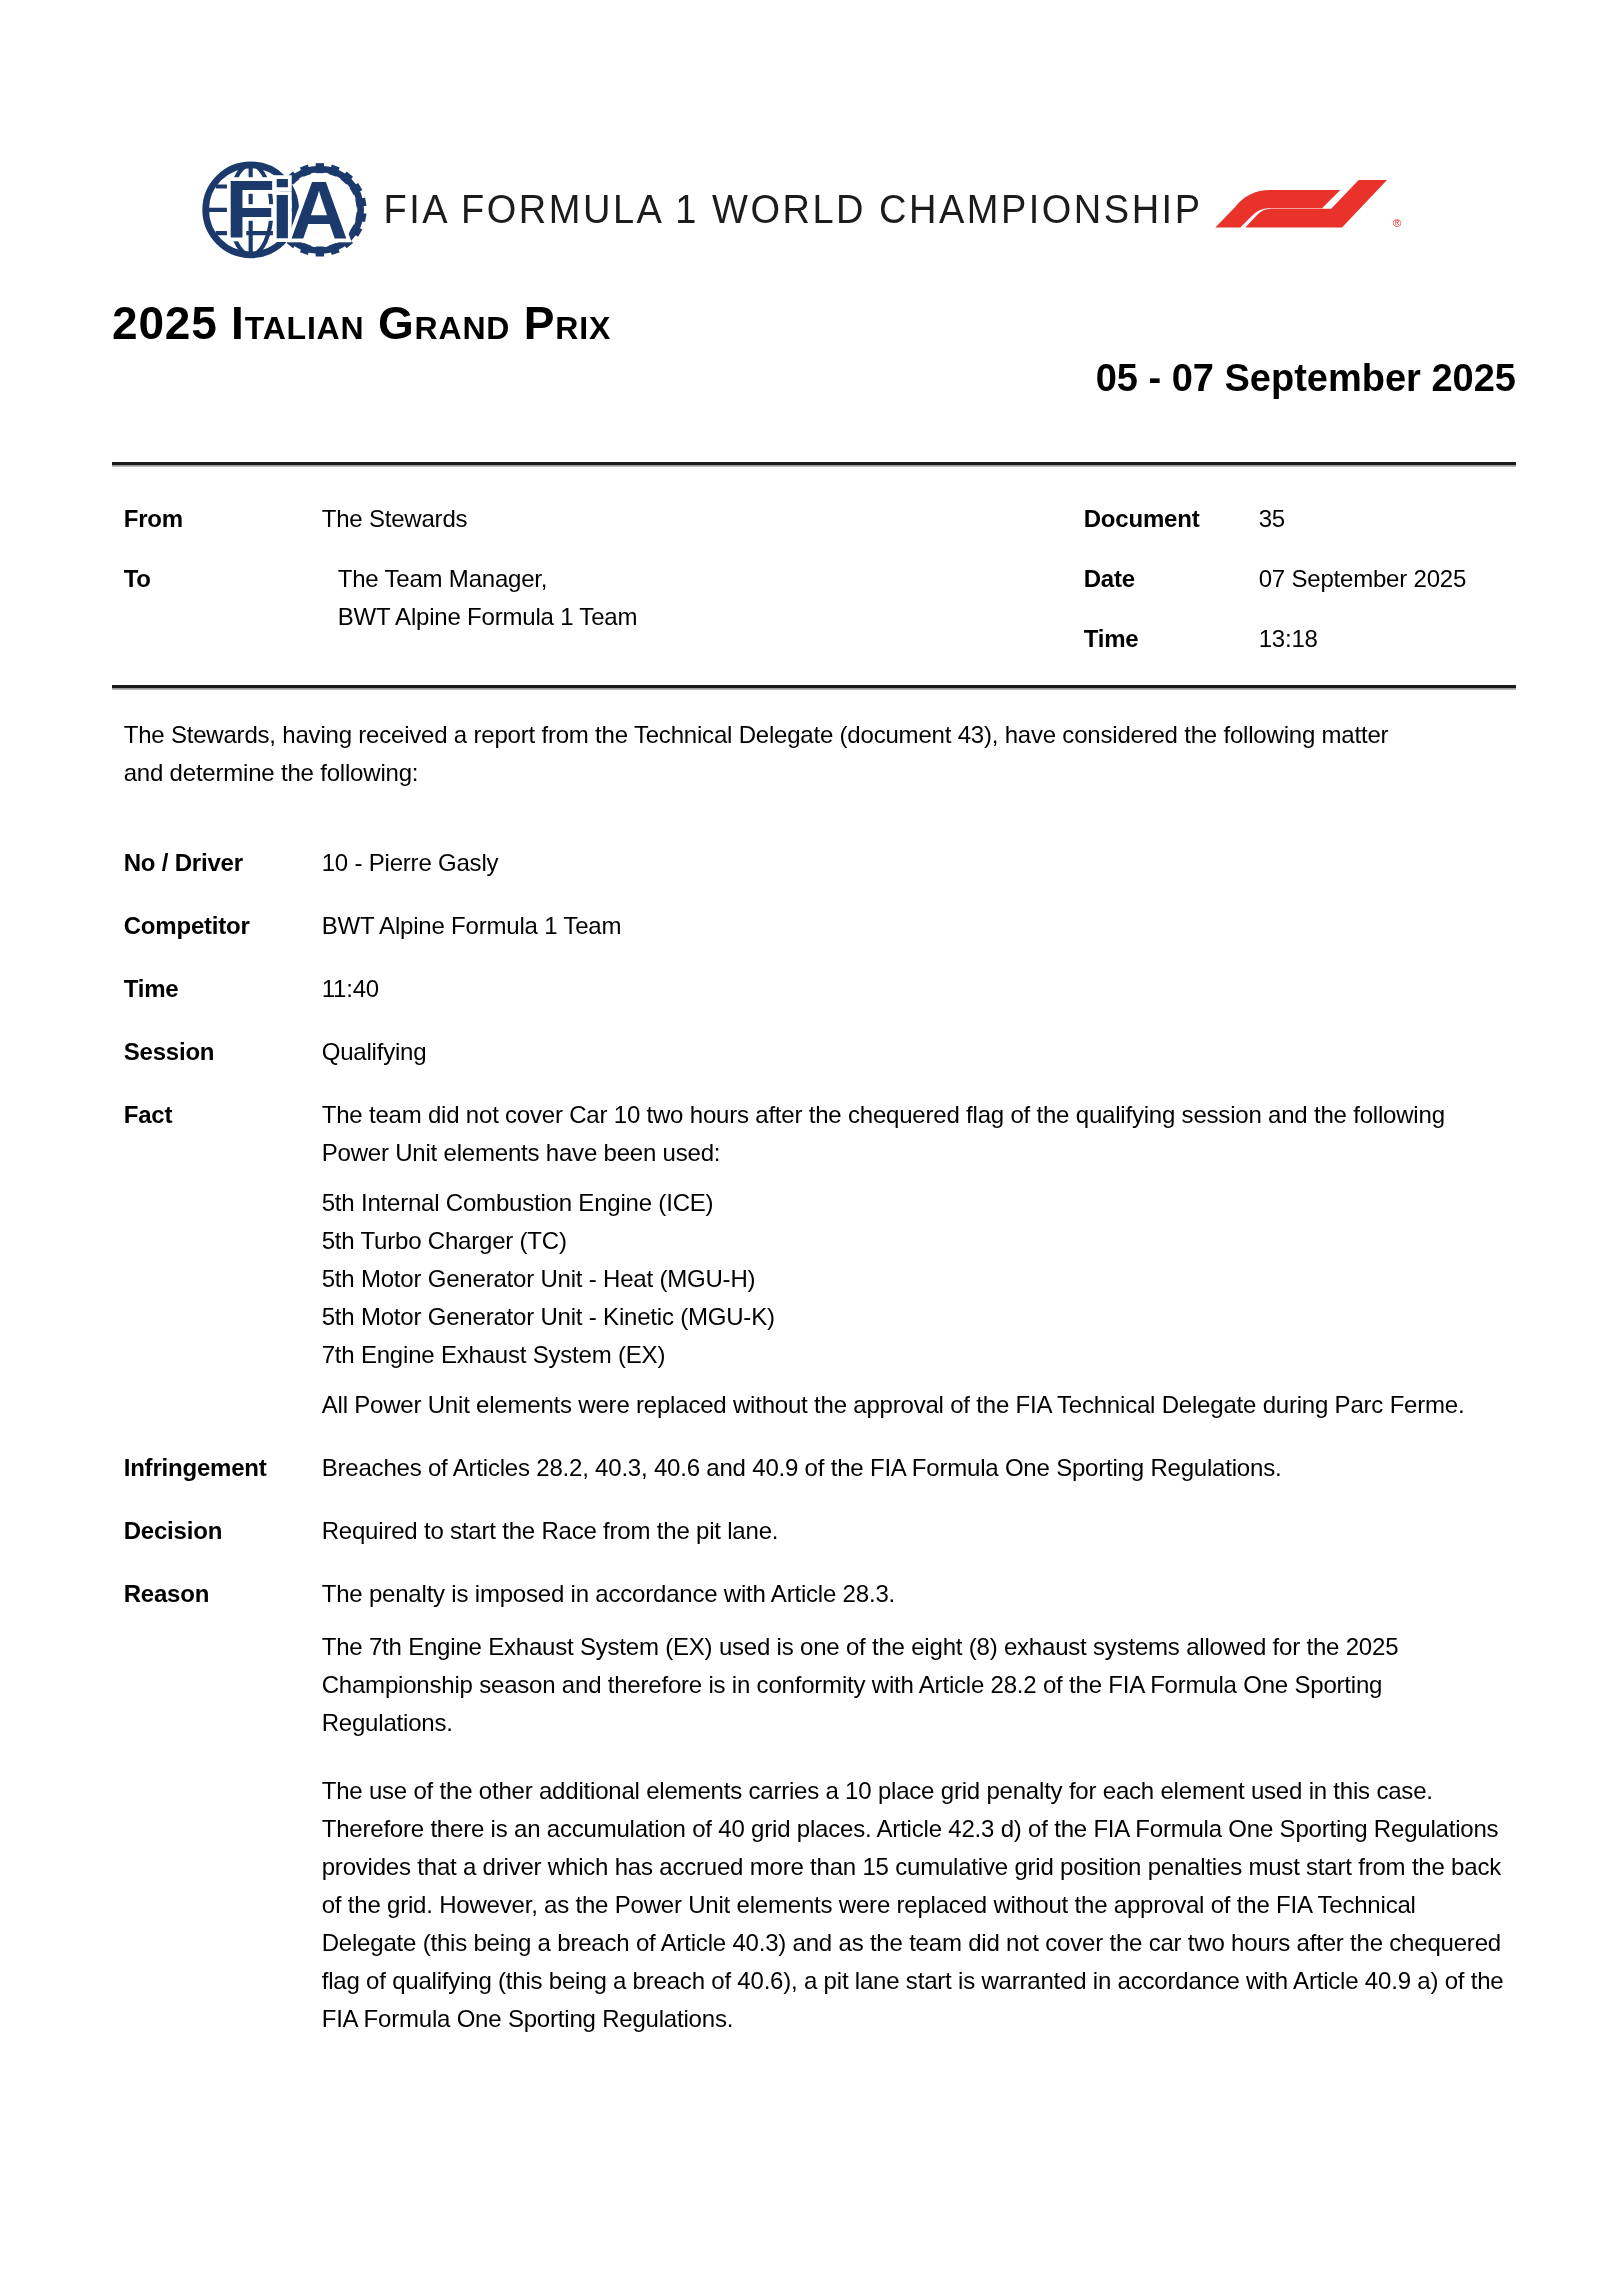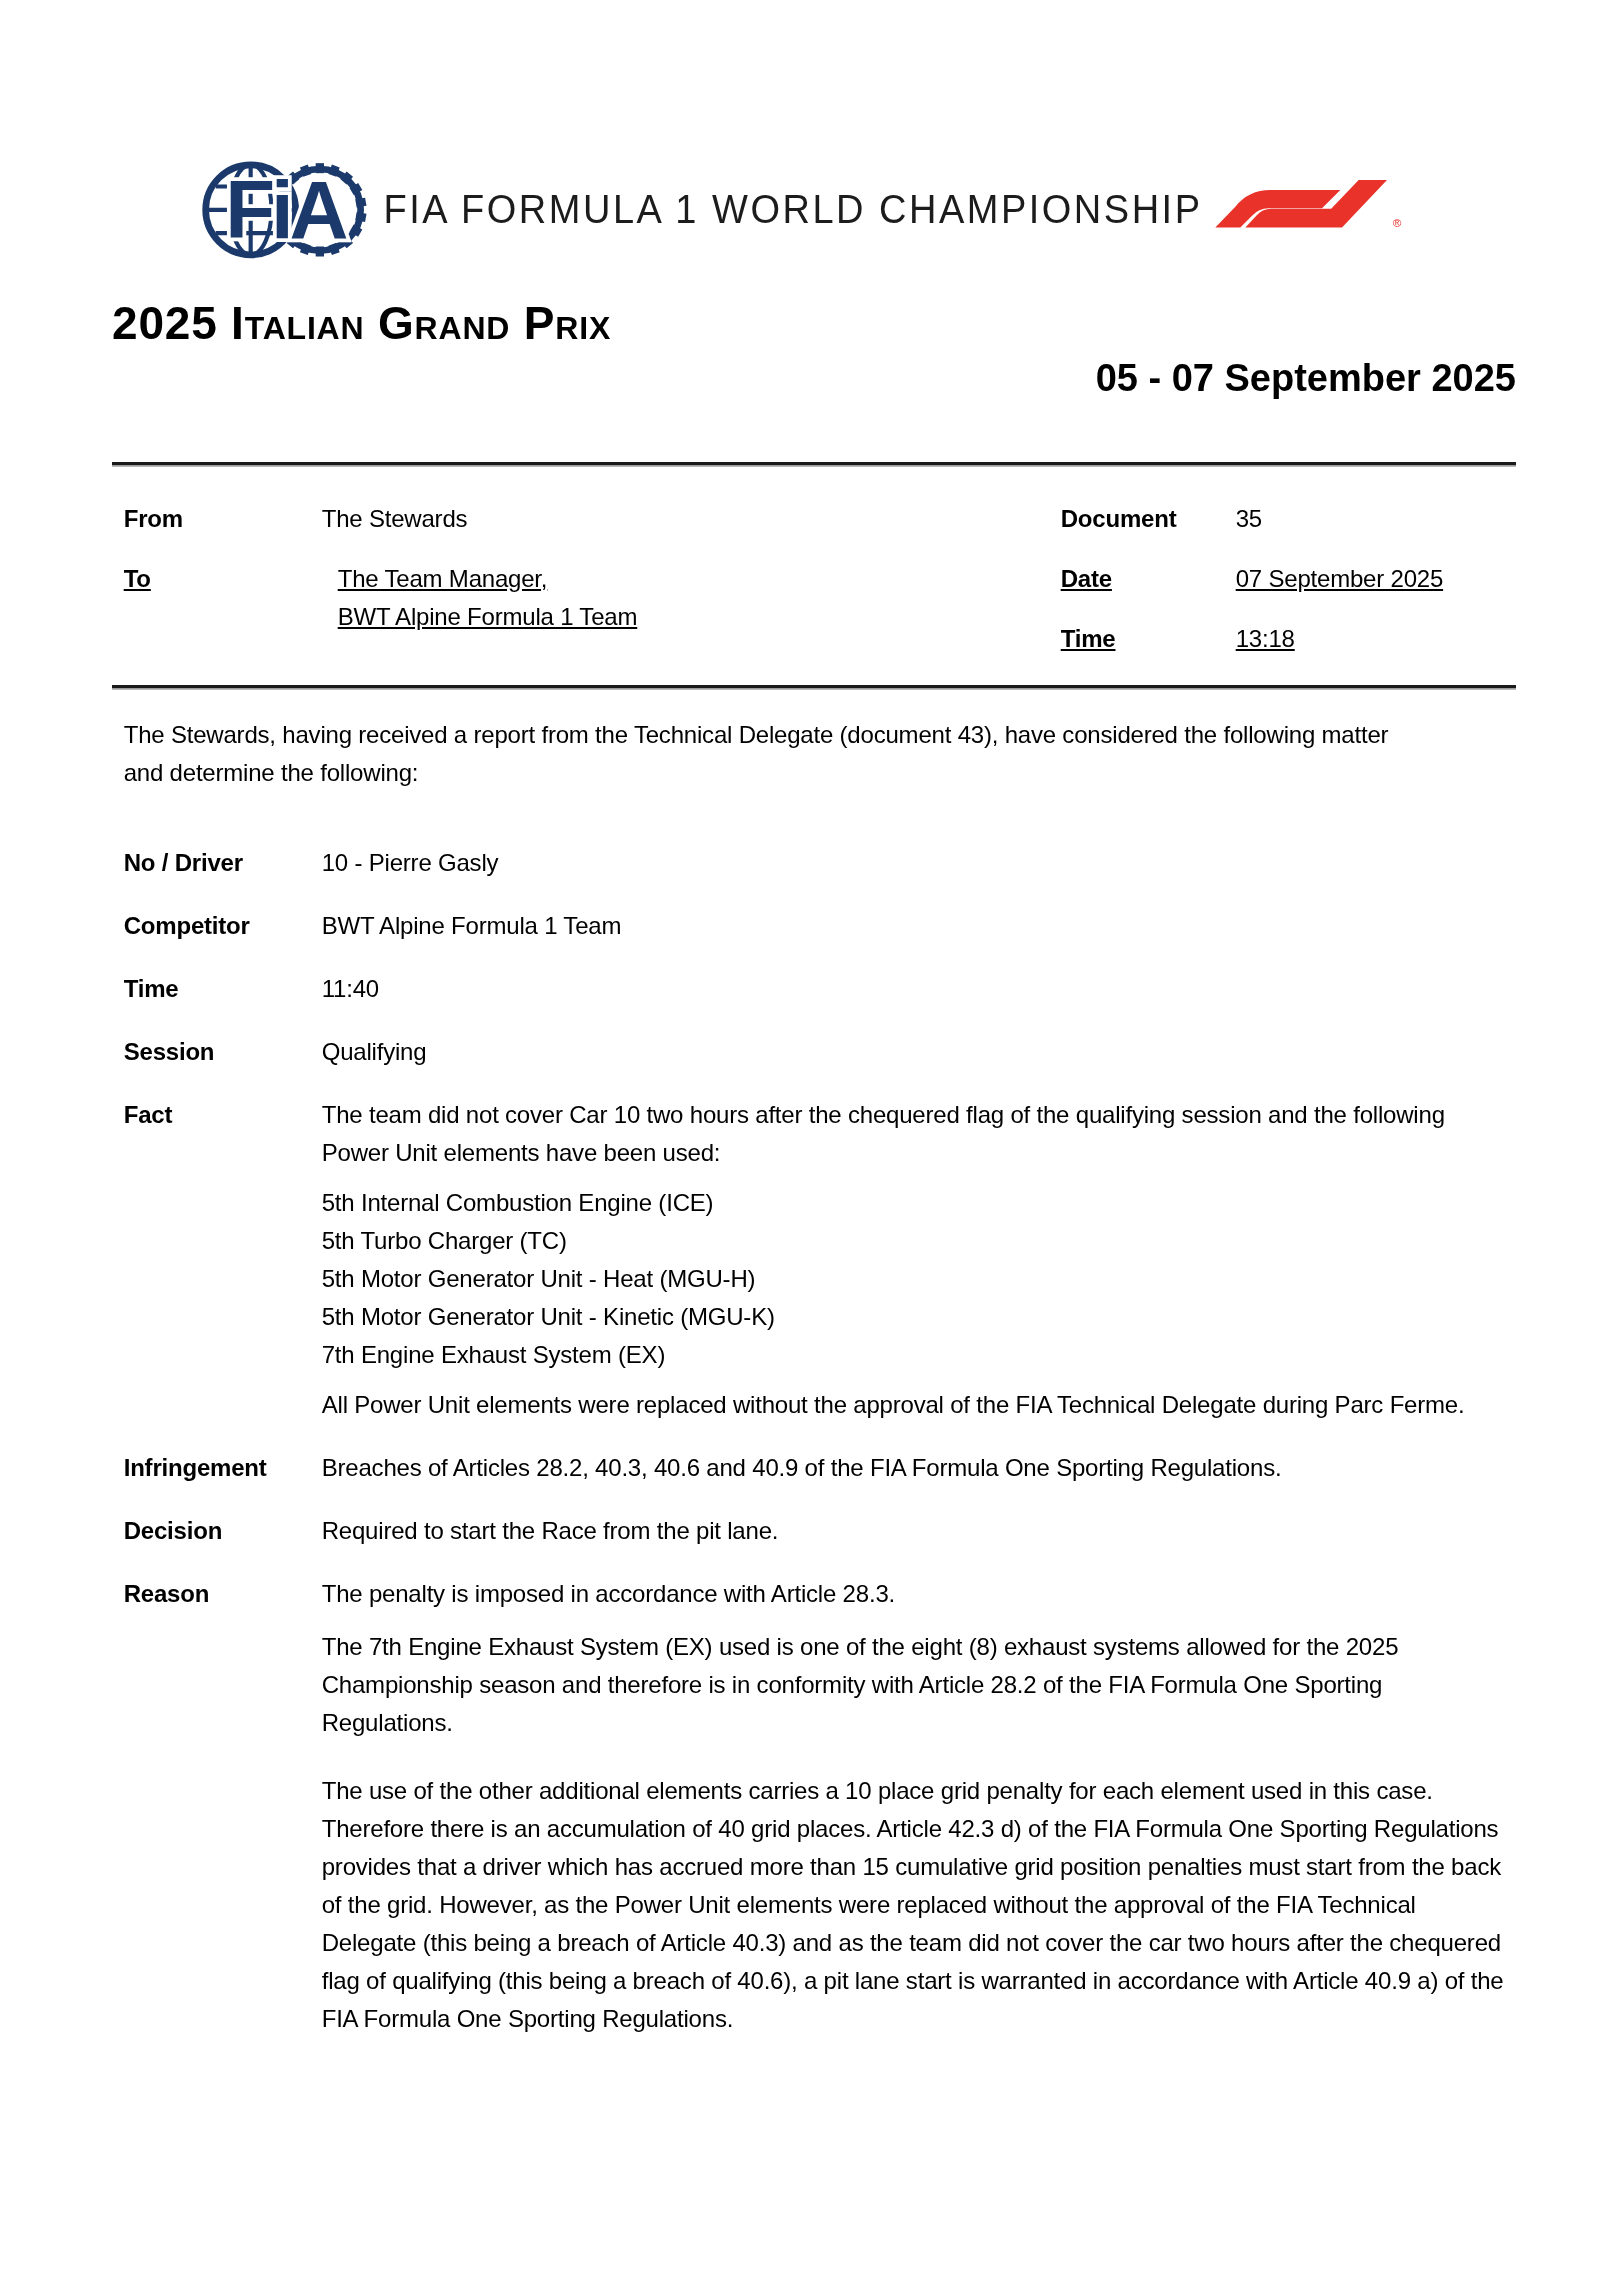--- a/index.html
+++ b/index.html
@@ -69,23 +69,23 @@
   .rule-bottom{margin-top:27px;}
   
   .content{margin-left:11.7px;font-size:24px;line-height:38px;letter-spacing:-0.2px;}
   .lbl{font-weight:700;}
   
   .meta{
     display:flex;
     margin-top:35px;
   }
   .meta-left{width:937px;flex:none;}
-  .meta-right{flex:1;}
+  .meta-right{flex:1;margin-left:23px;}
   .meta-row{display:flex;}
-  .meta-row + .meta-row{margin-top:22px;text-decoration:underline;}
+  .meta-row + .meta-row{margin-top:22px;}
   .meta-left .meta-row .lbl{width:198px;flex:none;}
   .meta-right .meta-row .lbl{width:175px;flex:none;}
   .meta-val span{display:block;margin-left:16px;}
   
   .intro{margin-top:28px;max-width:1286px;}
   
   .details{margin-top:52px;}
   .detail-row{
     display:grid;
     grid-template-columns:198px 1fr;

